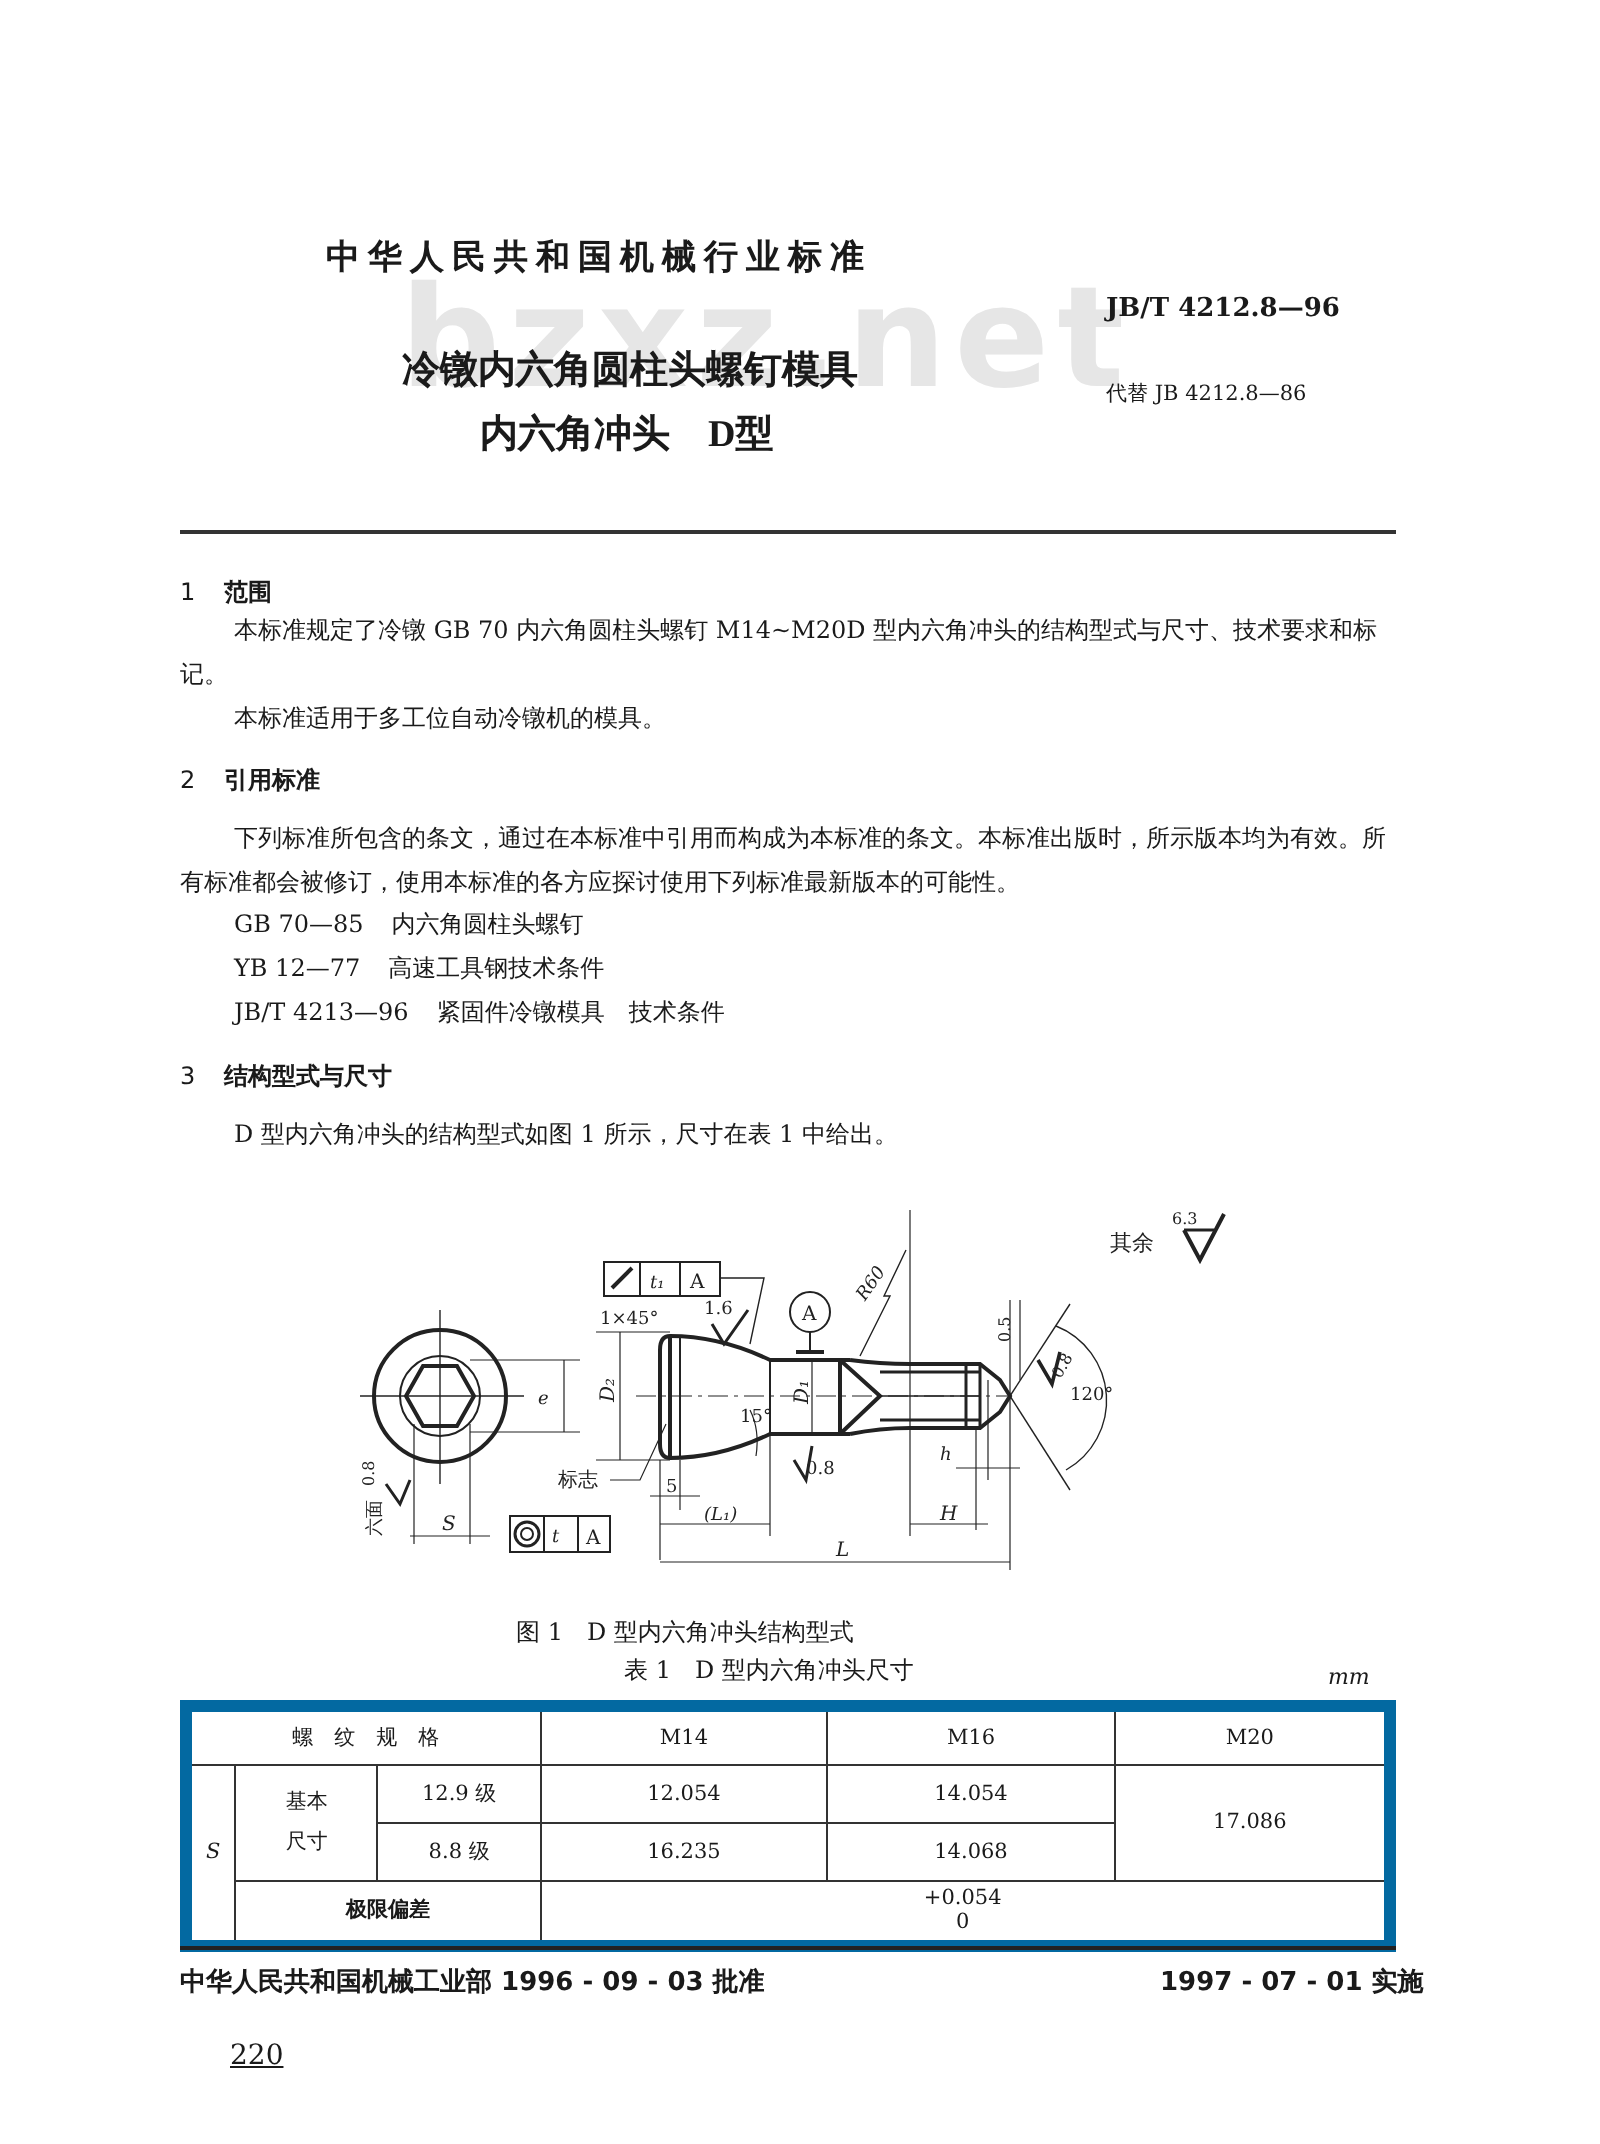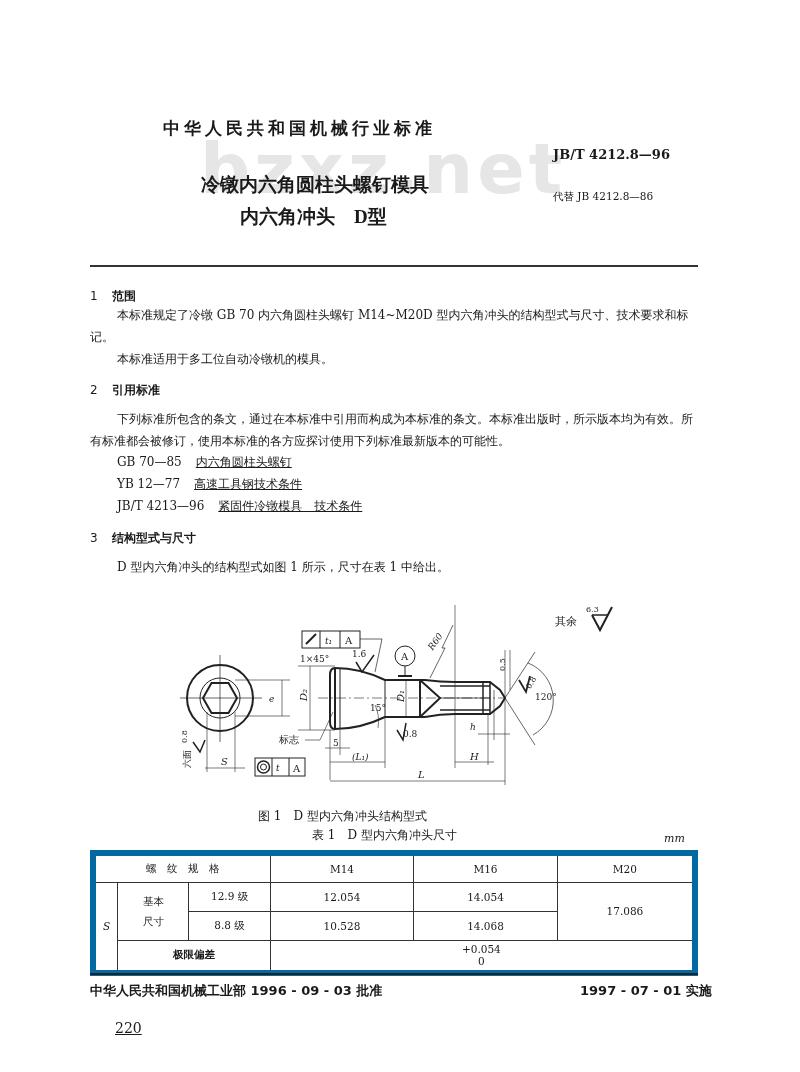--- a/index.html
+++ b/index.html
@@ -10,21 +10,21 @@
                font-weight: bold; font-size: 70px; color: #e6e6e6; letter-spacing: 4px; z-index: 0; }
   .std-org { left: 163px; top: 117px; font-family: Liberation Mono, monospace; font-weight: bold; font-size: 17px; letter-spacing: 4px; z-index: 1; }
   .std-code { left: 553px; top: 147px; font-size: 13px; font-weight: bold; z-index: 1; }
   .std-replace { left: 553px; top: 190px; font-size: 10.5px; z-index: 1; }
   .title1 { left: 201px; top: 172px; font-family: "DejaVu Sans", sans-serif; font-weight: bold; font-size: 19px; z-index: 1; }
   .title2 { left: 240px; top: 204px; font-family: Liberation Serif, serif; font-weight: bold; font-size: 19px; z-index: 1; word-spacing: 14px; }
   .rule-top { left: 90px; top: 265px; width: 608px; height: 2px; background: #333; }
   .sec-h { font-family: "DejaVu Sans", sans-serif; font-weight: bold; font-size: 12px; }
   .sec-h .num { display: inline-block; width: 22px; font-weight: normal; }
   .p-text { position: absolute; left: 90px; width: 610px; font-size: 12px; line-height: 22px; text-indent: 27px; }
-  .ref { left: 117px; font-size: 12px; text-decoration: underline; }
+  .ref { left: 117px; font-size: 12px; }
   .ref .code { display: inline-block; min-width: 0; margin-right: 14px; }
   .diagram { left: 170px; top: 600px; width: 470px; height: 200px; }
   .cap { font-size: 12px; }
   table.dim { position: absolute; left: 90px; top: 850px; width: 608px; border-collapse: collapse; font-size: 10.5px; }
   table.dim td { border: 1px solid #333; text-align: center; height: 22px; padding: 0; }
   table.dim { border: 6px solid #0369a1; }
   .rule-bottom { left: 90px; top: 973px; width: 608px; height: 2px; background: #222; }
   .footer-left { left: 90px; top: 982px; font-family: "DejaVu Sans", sans-serif; font-weight: bold; font-size: 13px; }
   .footer-right { left: 580px; top: 982px; font-family: "DejaVu Sans", sans-serif; font-weight: bold; font-size: 13px; }
   .page-num { left: 115px; top: 1020px; font-size: 14px; text-decoration: underline; }
@@ -221,21 +221,21 @@
     <td rowspan="3" style="font-style:italic;">S</td>
     <td rowspan="2" style="white-space:pre-line; line-height:20px;">基本
 尺寸</td>
     <td>12.9 级</td>
     <td>12.054</td>
     <td>14.054</td>
     <td rowspan="2">17.086</td>
   </tr>
   <tr style="height:29px;">
     <td>8.8 级</td>
-    <td>10.528</td>
+    <td>16.235</td>
     <td>14.068</td>
   </tr>
   <tr style="height:33px;">
     <td colspan="2" style="font-family:'DejaVu Sans',sans-serif; font-weight:bold;">极限偏差</td>
     <td colspan="3">
       <div>+0.054</div>
       <div>0</div>
     </td>
   </tr>
 </tbody>

